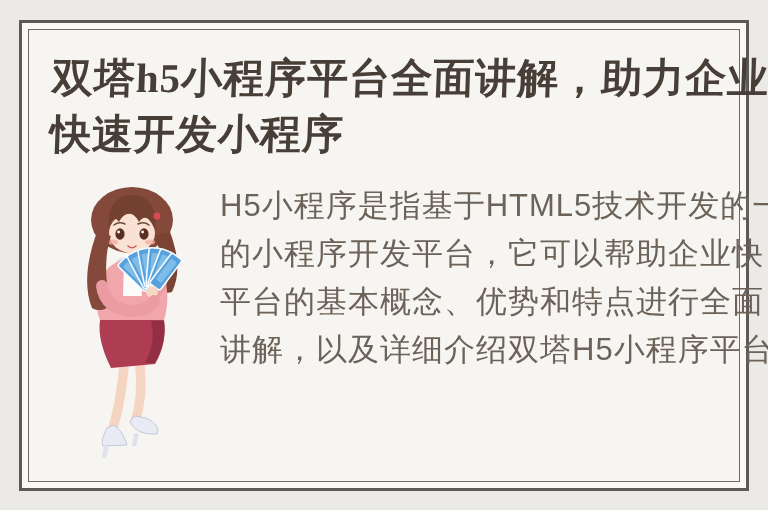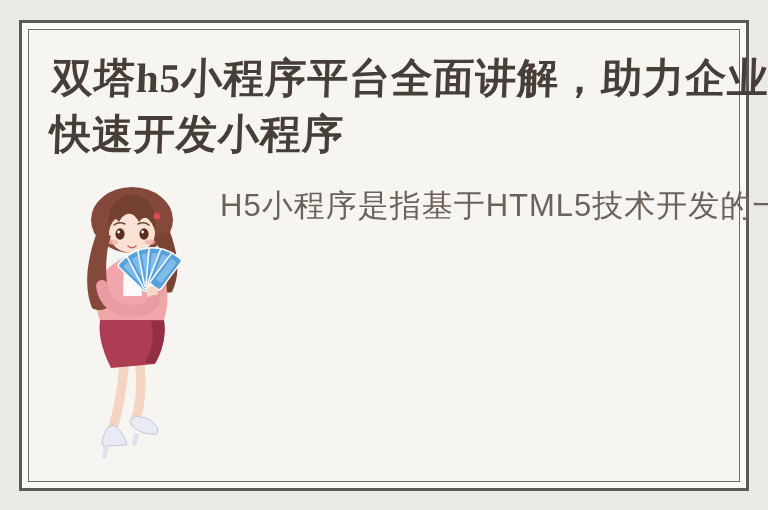--- a/index.html
+++ b/index.html
@@ -137,17 +137,20 @@
 
           <path d="M54,250 C50,258 48,264 50,268 L74,267 C72,259 67,251 61,247 Z" fill="#e9ebf4" stroke="#b7bcd4" stroke-width="0.8"></path>
           <path d="M51,267 L49,280 L53,280 L56,268 Z" fill="#dfe2ee"></path>
           <path d="M77,243 C80,252 90,257 104,256 C107,251 102,244 93,240 L82,238 Z" fill="#e9ebf4" stroke="#b7bcd4" stroke-width="0.8"></path>
           <path d="M81,255 L79,268 L83,268 L86,256 Z" fill="#dfe2ee"></path>
         </svg>
       </div>
 
       <div class="bodytext">
         <div class="body-line">H5小程序是指基于HTML5技术开发的一种</div>
+        <div class="body-line">的小程序开发平台，它可以帮助企业快</div>
+        <div class="body-line">平台的基本概念、优势和特点进行全面</div>
+        <div class="body-line">讲解，以及详细介绍双塔H5小程序平台</div>
       </div>
 
     </div>
   </div>
 </div>
 
 </body></html>

